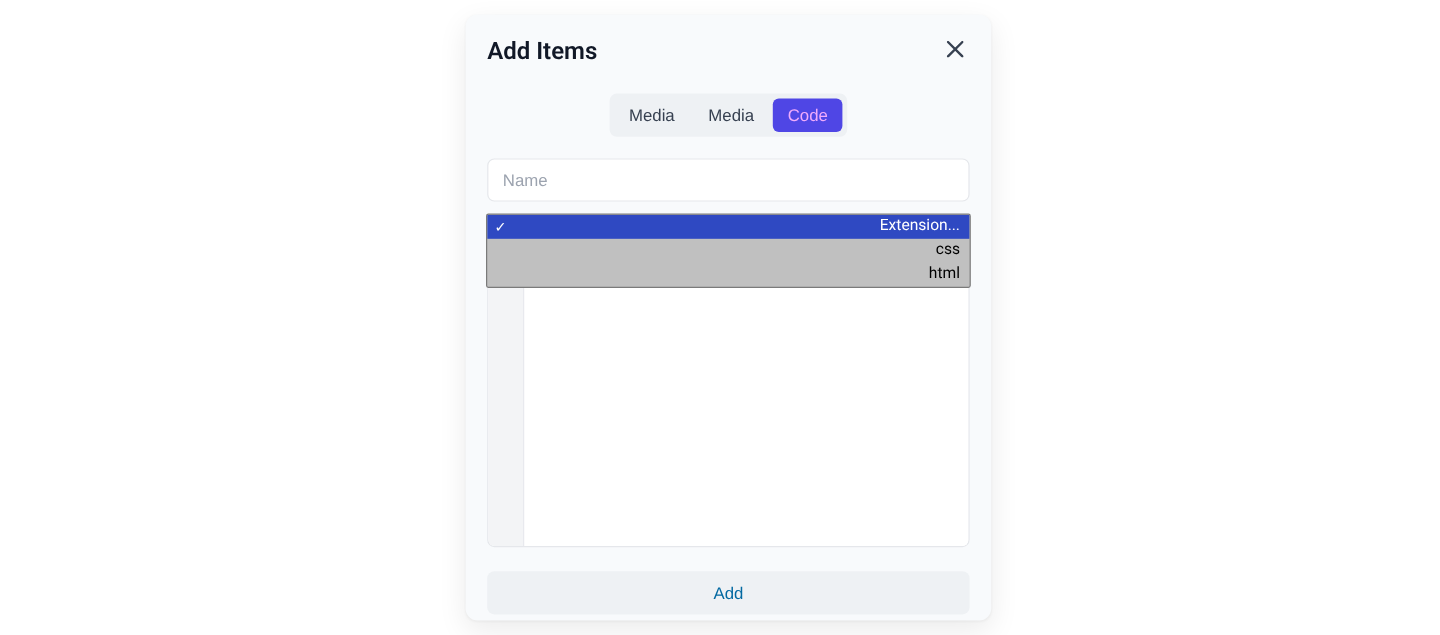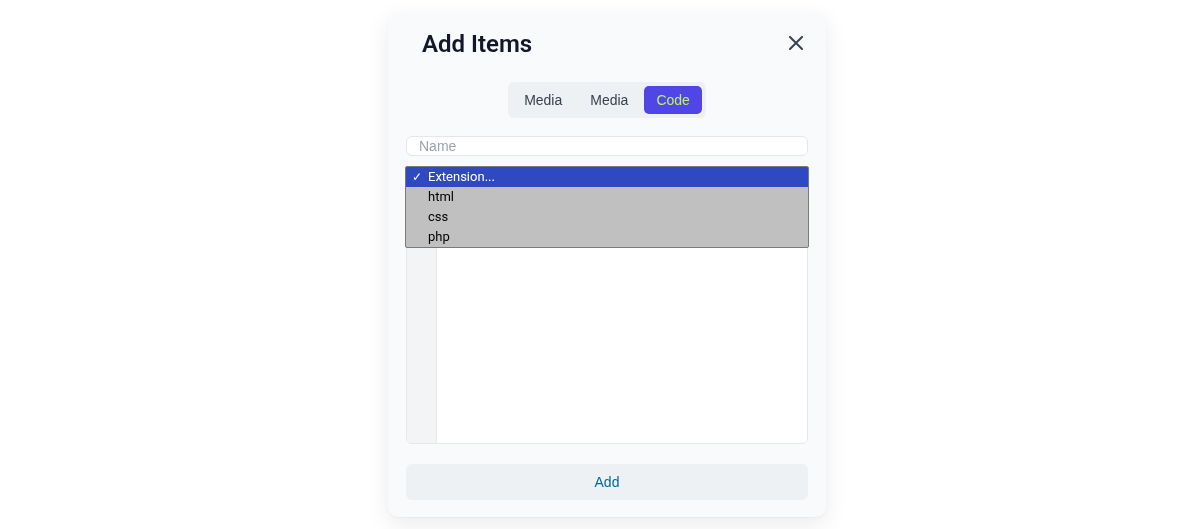--- a/index.html
+++ b/index.html
@@ -21,24 +21,23 @@
     box-shadow: 0 1px 2px rgba(0,0,0,0.04), 0 8px 24px rgba(0,0,0,0.08);
     padding: 16px 18px 18px 18px;
   }
   .modal-header {
     display: flex;
     align-items: center;
     justify-content: space-between;
     padding: 2px 0 6px 0;
   }
   .modal-title {
-    font-size: 24px;
+    font-size: 20px;
     font-weight: 600;
     color: #111827;
-    margin-left: 16px;
   }
   .close-btn {
     width: 24px; height: 24px;
     background: transparent;
     border: none;
     padding: 0;
     display: inline-flex;
     align-items: center; justify-content: center;
     color: #374151;
     cursor: pointer;
@@ -59,41 +58,42 @@
     padding: 6px 12px;
     font-size: 14px;
     color: #374151;
     border-radius: 5px;
     cursor: pointer;
     background: transparent;
     border: none;
   }
   .tab.active {
     background: #4f46e5;
-    color: #bef264;
+    color: #f0abfc;
   }
 
   .field {
     margin-top: 18px;
   }
   .text-input {
     width: 100%;
-    height: 20px;
+    height: 36px;
     border: 1px solid #e5e7eb;
     border-radius: 6px;
     padding: 0 12px;
     font-size: 14px;
     background: #ffffff;
     color: #111827;
   }
   .text-input::placeholder { color: #9ca3af; }
 
   .select-shell {
     position: relative;
     margin-top: 10px;
+    text-align: right;
   }
   .dropdown {
     position: absolute;
     left: -1px; right: -1px; top: 0;
     background: #c0c0c0;
     border: 1px solid #7a7a7a;
     border-radius: 2px;
     overflow: hidden;
     z-index: 5;
     font-size: 13px;
@@ -171,23 +171,22 @@
     <button class="tab active">Code</button>
   </div>
 
   <div class="field">
     <input type="text" class="text-input" placeholder="Name" style="">
   </div>
 
   <div class="select-shell">
     <div class="dropdown">
       <div class="opt selected">Extension...</div>
+      <div class="opt">css</div>
       <div class="opt">html</div>
-      <div class="opt">css</div>
-      <div class="opt">php</div>
     </div>
 
     <div style="height:36px;"></div>
   </div>
 
   <div class="code-area-wrap">
     <div class="gutter"></div>
     <div class="code-area"></div>
   </div>
 

